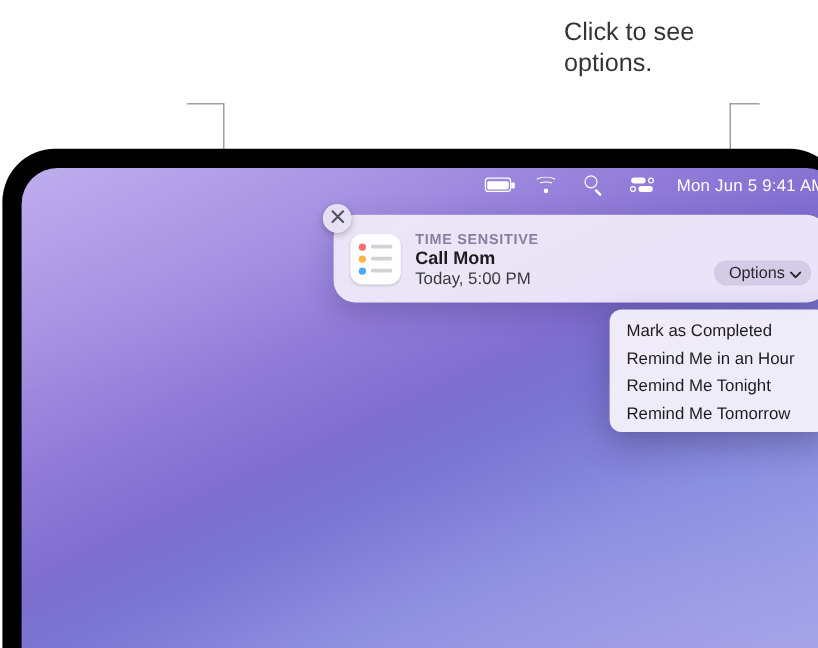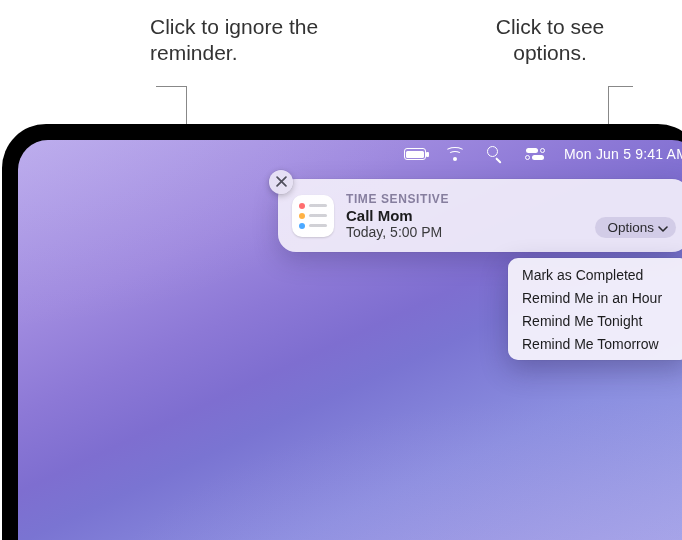--- a/index.html
+++ b/index.html
@@ -17,21 +17,21 @@
     position: absolute;
     left: 150px; top: 0;
     width: 170px;
     text-align: left;
     line-height: 1.25;
   }
   .callout-right {
     position: absolute;
     right: 52px; top: 0;
     width: 160px;
-    text-align: center;
+    text-align: left;
     line-height: 1.25;
   }
   
   .leader {
     position: absolute;
     background: #888;
   }
   .leader.v-left { left: 186px; top: 72px; width: 1px; height: 124px; }
   .leader.h-left { left: 156px; top: 72px; width: 30px; height: 1px; }
   .leader.v-right { left: 608px; top: 72px; width: 1px; height: 174px; }
@@ -178,21 +178,20 @@
     font-size: 14px;
     color: #1c1c1e;
     cursor: pointer;
   }
 
 </style>
 </head>
 <body>
 
 <div class="callouts">
-  <div class="callout-left">Click to ignore the reminder.</div>
   <div class="callout-right">Click to see options.</div>
   <div class="leader v-left"></div>
   <div class="leader h-left"></div>
   <div class="leader v-right"></div>
   <div class="leader h-right"></div>
 </div>
 
 <div class="device">
   <div class="screen">
 

